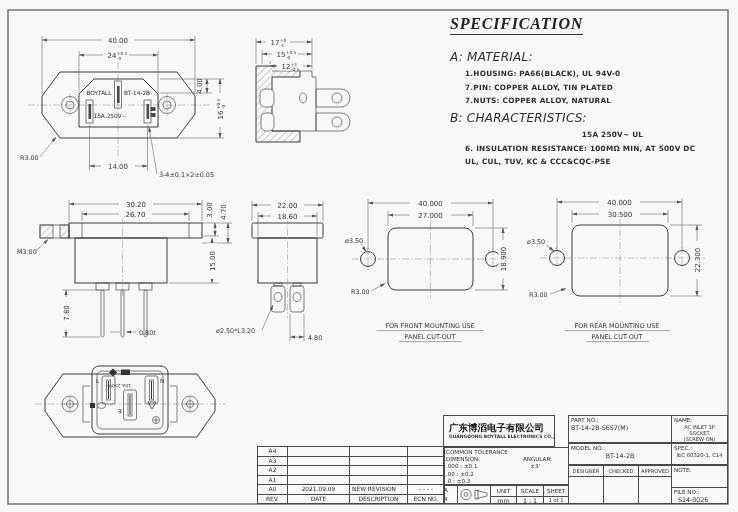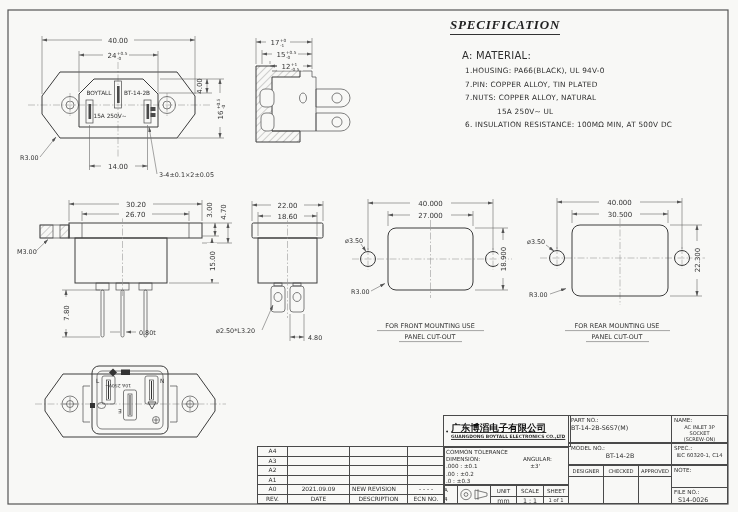--- a/index.html
+++ b/index.html
@@ -15,25 +15,25 @@
   .dim{font-size:7px;}
   .tol{font-size:4.3px;}
   .sm{font-size:5.8px;}
   .lbl{font-size:6.4px;}
   .mid{text-anchor:middle;}
   .wbg{fill:#f8f8f6;stroke:none;}
   .dark{fill:#4a4a4a;stroke:none;}
   
   .spec{position:absolute;left:450px;top:14px;width:278px;}
   .spec-title{display:inline-block;font-family:"Liberation Serif",serif;font-style:italic;
-      font-weight:bold;font-size:13px;letter-spacing:.8px;border-bottom:1.4px solid #333;
+      font-weight:bold;font-size:16px;letter-spacing:.8px;border-bottom:1.4px solid #333;
       padding-bottom:1px;margin-bottom:9px;color:#222;}
-  .sec-label{font-size:10px;letter-spacing:.25px;margin:6px 0 5px 12px;white-space:nowrap;}
-  .spec-item{font-size:7.3px;letter-spacing:.25px;margin:0 0 4.6px 15px;white-space:nowrap;}
-  .spec-item.cont{margin-left:47px;}
+  .sec-label{font-size:12px;letter-spacing:.25px;margin:6px 0 5px 0;white-space:nowrap;font-style:italic;}
+  .spec-item{font-size:7.3px;letter-spacing:.25px;margin:0 0 4.6px 15px;white-space:nowrap;font-weight:bold;}
+  .spec-item.cont{margin-left:47px;text-align:center;}
   
   .tb{position:absolute;box-sizing:border-box;border:1px solid #4a4a4a;background:transparent;
       font-size:5.6px;line-height:1.25;padding:1px 2px;overflow:hidden;}
   .tb .val{font-size:6.3px;}
   .tb .ctr{text-align:center;}
   .hd{border-bottom:1px solid #4a4a4a;text-align:center;height:10px;line-height:10px;
       margin:-1px -2px 0 -2px;padding:0 1px;}
   .company{display:flex;align-items:center;gap:3px;}
   .cn{font-weight:bold;font-size:9.5px;white-space:nowrap;color:#111;}
   .en{font-size:4.6px;font-weight:bold;white-space:nowrap;transform:scale(.98);transform-origin:left;}
@@ -338,25 +338,27 @@
     </g>
   </g>
 </svg>
 
 <div class="spec">
   <div class="spec-title">SPECIFICATION</div>
   <div class="sec-label">A: MATERIAL:</div>
   <div class="spec-item">1.HOUSING: PA66(BLACK), UL 94V-0</div>
   <div class="spec-item">7.PIN: COPPER ALLOY, TIN PLATED</div>
   <div class="spec-item">7.NUTS: COPPER ALLOY, NATURAL</div>
+  <div class="sec-label">B: CHARACTERISTICS:</div>
   <div class="spec-item cont">15A 250V~ UL</div>
   <div class="spec-item">6. INSULATION RESISTANCE: 100MΩ MIN, AT 500V DC</div>
-</div>
-
-<div class="tb company" style="left:443px;top:415px;width:128px;height:32px;text-decoration:underline;">
+  <div class="spec-item">UL, CUL, TUV, KC &amp; CCC&amp;CQC-PSE</div>
+</div>
+
+<div class="tb company" style="left:443px;top:415px;width:112px;height:32px;">
   <svg width="24" height="23" viewBox="0 0 24 23">
     <polygon points="12,1 22,6.5 22,16.5 12,22 2,16.5 2,6.5" fill="#161616"></polygon>
     <path d="M7.5,8.5 Q12,5.5 16,9" stroke="#fff" stroke-width="1.6" fill="none"></path>
     <path d="M7.5,13 Q12,10 16,13.5" stroke="#fff" stroke-width="1.6" fill="none"></path>
   </svg>
   <div>
     <div class="cn">广东博滔电子有限公司</div>
     <div class="en">GUANGDONG BOYTALL ELECTRONICS CO.,LTD</div>
   </div>
 </div>

